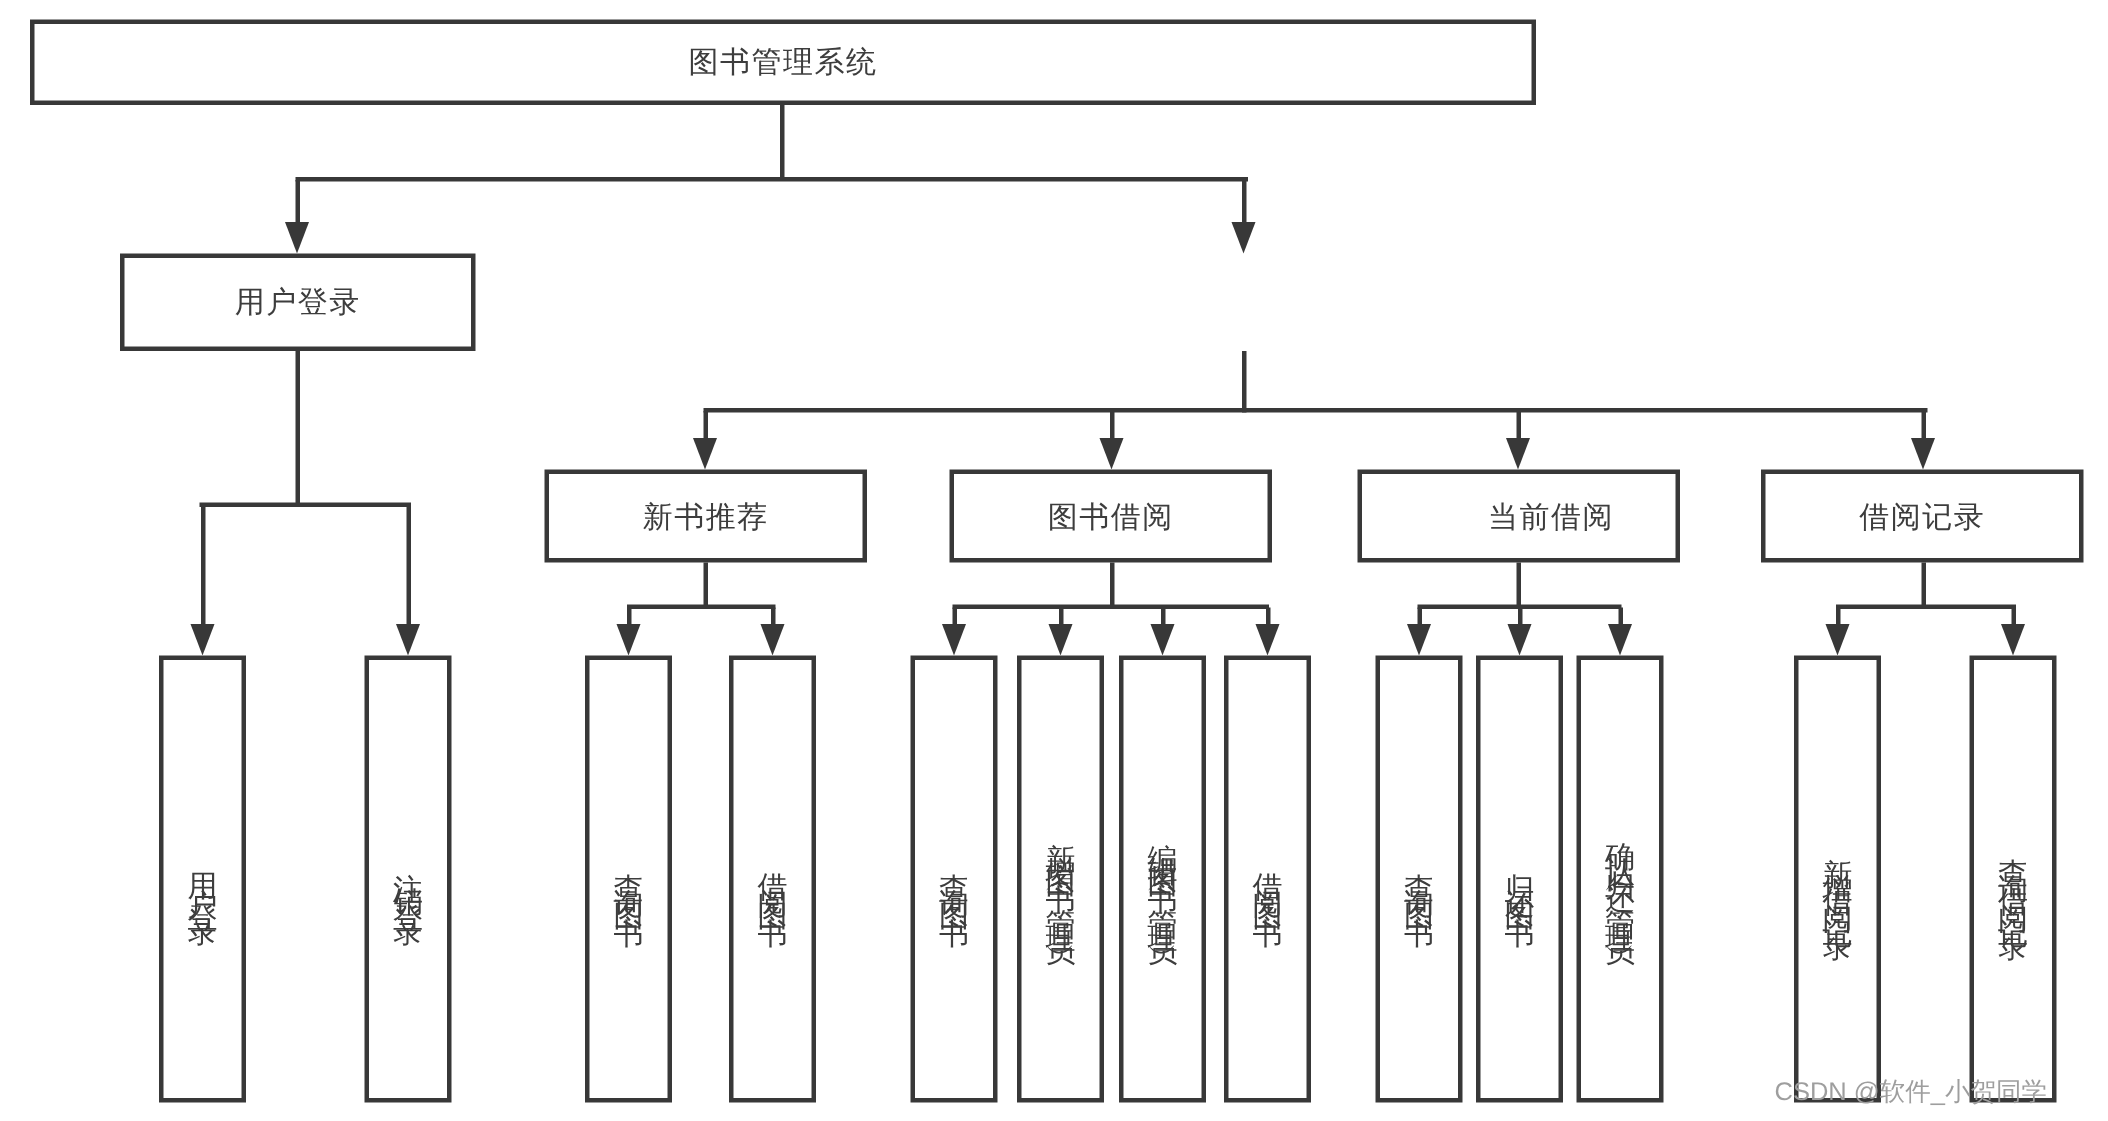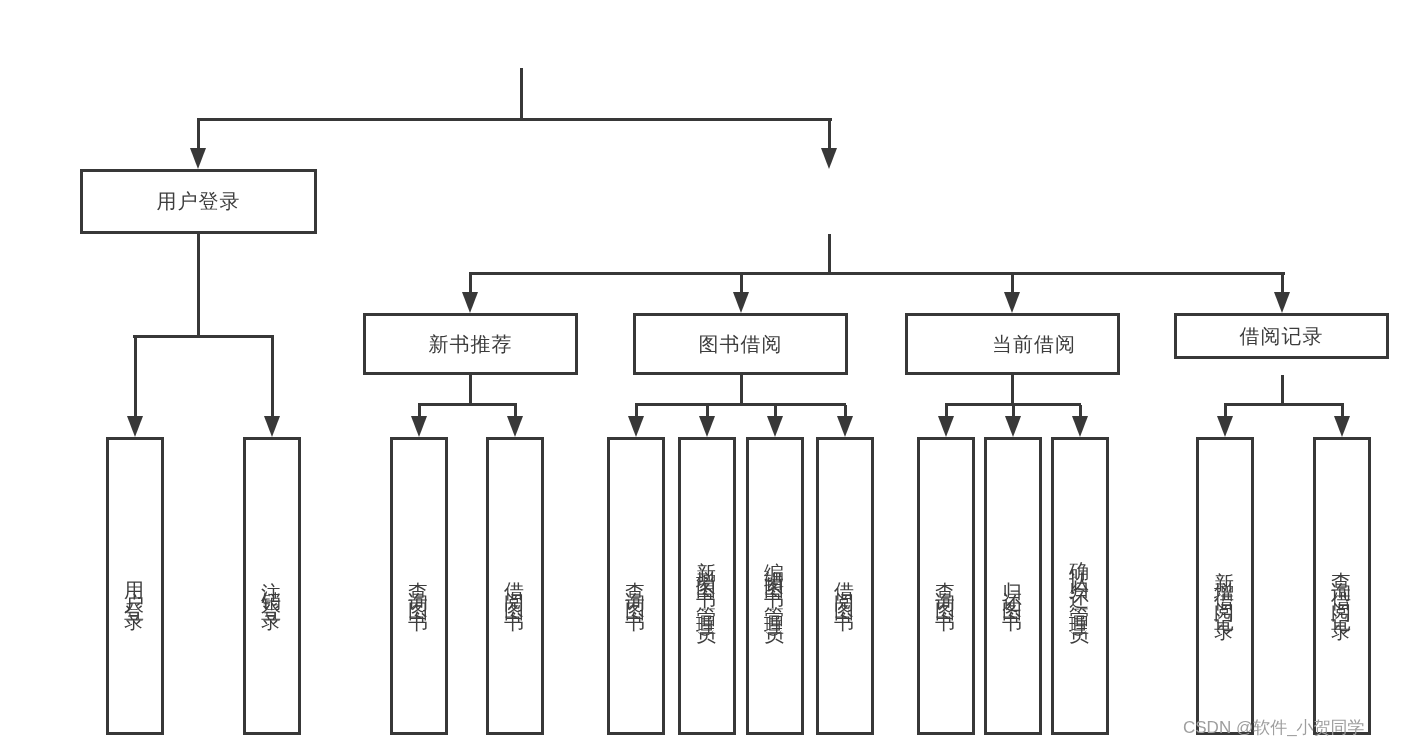--- a/index.html
+++ b/index.html
@@ -28,20 +28,23 @@
   .watermark{
     position:absolute;left:1183px;top:716px;font-size:17px;color:#9e9e9e;
     white-space:nowrap;z-index:5;
   }
 </style>
 </head>
 <body>
 
 <div id="canvas">
 
+  <div class="box" style="left:20px;top:13px;width:1004px;height:57px;">
+    <span>图书管理系统</span>
+  </div>
 
   <div class="vline" style="left:520px;top:68px;height:52px;"></div>
   <div class="hline" style="left:197px;top:118px;width:635px;"></div>
   <div class="vline" style="left:197px;top:120px;height:29px;"></div>
   <div class="arrow" style="left:190px;top:148px;"></div>
   <div class="vline" style="left:828px;top:120px;height:29px;"></div>
   <div class="arrow" style="left:821px;top:148px;"></div>
 
   <div class="box" style="left:80px;top:169px;width:237px;height:65px;">
     <span>用户登录</span>
@@ -67,21 +70,21 @@
 
   <div class="box" style="left:633px;top:313px;width:215px;height:62px;">
     <span>图书借阅</span>
   </div>
   <div class="box" style="left:363px;top:313px;width:215px;height:62px;">
     <span>新书推荐</span>
   </div>
   <div class="box" style="left:905px;top:313px;width:215px;height:62px;padding-left:43px;">
     <span>当前借阅</span>
   </div>
-  <div class="box" style="left:1174px;top:313px;width:215px;height:46px;">
+  <div class="box" style="left:1174px;top:313px;width:215px;height:62px;">
     <span>借阅记录</span>
   </div>
 
   <div class="vline" style="left:469px;top:375px;height:30px;"></div>
   <div class="hline" style="left:418px;top:403px;width:99px;"></div>
   <div class="vline" style="left:418px;top:405px;height:13px;"></div>
   <div class="arrow" style="left:411px;top:416px;"></div>
   <div class="vline" style="left:514px;top:405px;height:13px;"></div>
   <div class="arrow" style="left:507px;top:416px;"></div>
 

